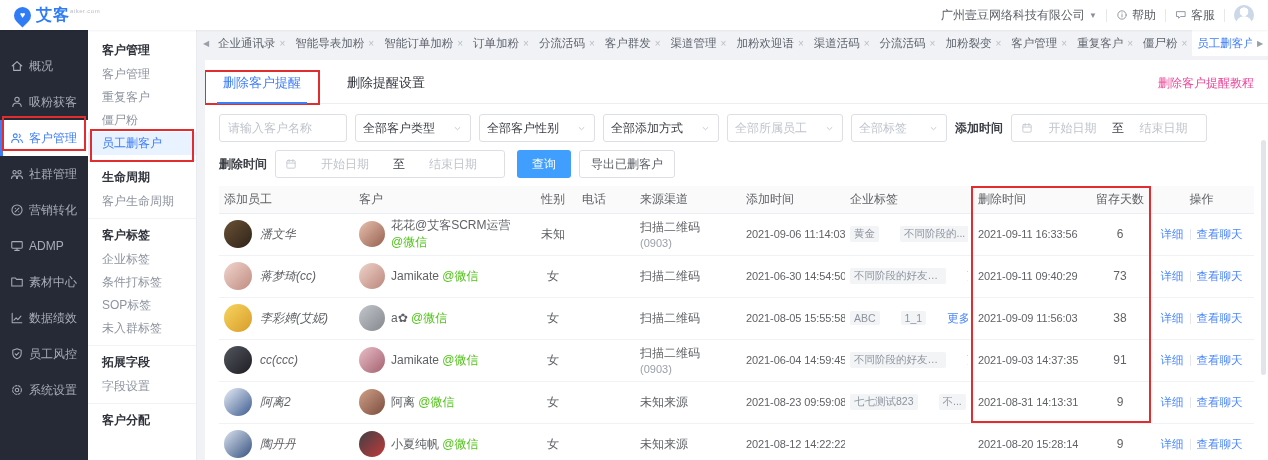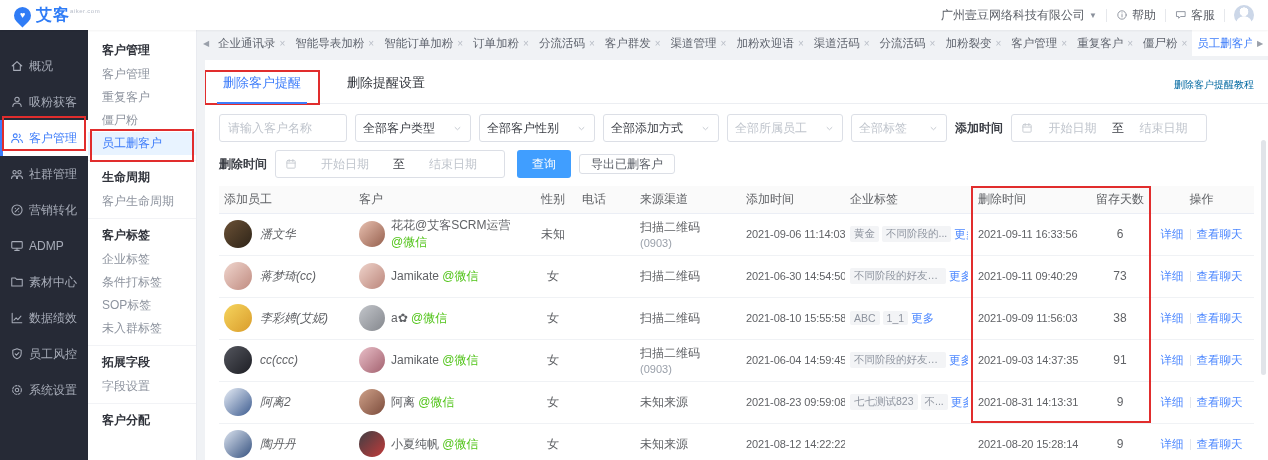--- a/index.html
+++ b/index.html
@@ -48,55 +48,55 @@
   .wtab .x { color:#b9bec7; font-size:10px; cursor:pointer; }
   .wtab.active { background:#fff; color:#3e7dfa; }
   .strip-right { position:absolute; top:0; right:0; width:16px; height:26px; background:#fff; color:#9aa0aa; font-size:8px; display:flex; align-items:center; justify-content:center; cursor:pointer; z-index:3; }
 
   .card { position:absolute; top:30px; left:8px; right:0; bottom:0; background:#fff; overflow:hidden; }
   .card-head { position:relative; display:flex; align-items:flex-end; padding:0 14px; height:44px; border-bottom:1px solid #eceef2; }
   .ptab { position:relative; padding:0 4px 11px; margin-right:38px; font-size:13px; color:#33363d; cursor:pointer; }
   .ptab.active { color:#3e7dfa; }
   .ptab.active::after { content:""; position:absolute; left:-2px; right:-2px; bottom:-1px; height:2px; background:#3e7dfa; }
   .tab-red-frame { position:absolute; left:-15px; right:-15px; top:-4px; bottom:-2px; border:2px solid #e12d2d; pointer-events:none; }
-  .tutorial { margin-left:auto; color:#0369a1; font-size:10px; padding-bottom:11px; cursor:pointer; }
+  .tutorial { margin-left:auto; color:#ec4899; font-size:12px; padding-bottom:11px; cursor:pointer; }
 
   .filters { padding:10px 14px 0; }
   .frow { display:flex; align-items:center; gap:8px; margin-bottom:8px; }
   .inp { width:128px; height:28px; border:1px solid #dcdfe6; border-radius:3px; padding:0 8px; font-size:12px; color:#606266; background:#fff; outline:none; font-family:inherit; }
   .inp::placeholder { color:#bfc4cc; }
   .sel { width:116px; height:28px; border:1px solid #dcdfe6; border-radius:3px; display:flex; align-items:center; justify-content:space-between; padding:0 7px; background:#fff; cursor:pointer; flex:none; }
   .sel.filled { color:#3a3d44;justify-content:space-between; }
   .sel.ph { color:#bfc4cc; }
   .sel.narrow { width:96px; }
   .sel .ic { width:11px; height:11px; color:#b8bdc6; }
   .flabel { color:#3a3d44; font-weight:bold; flex:none; }
   .drange { height:28px; border:1px solid #dcdfe6; border-radius:3px; display:flex; align-items:center; gap:6px; padding:0 9px; background:#fff; color:#bfc4cc; cursor:pointer; }
   .drange .ic { width:12px; height:12px; color:#c4c8cf; flex:none; }
   .drange .dtxt { flex:1; text-align:center; }
   .drange .to { color:#3a3d44; flex:none; }
   .dr1 { width:196px; } .dr2 { width:230px; }
   .btn-primary { height:28px; padding:0 15px; background:#409eff; color:#fff; border:none; border-radius:3px; font-size:12px; display:flex; align-items:center; cursor:pointer; margin-left:4px; font-family:inherit; }
-  .btn-plain { height:20px; padding:0 11px; border:1px solid #dcdfe6; background:#fff; color:#5a5e66; border-radius:3px; font-size:12px; display:flex; align-items:center; cursor:pointer; font-family:inherit; }
+  .btn-plain { height:28px; padding:0 11px; border:1px solid #dcdfe6; background:#fff; color:#5a5e66; border-radius:3px; font-size:12px; display:flex; align-items:center; cursor:pointer; font-family:inherit; }
 
   
   .table-wrap { position:relative; margin:4px 14px 0; }
   table { width:1035px; table-layout:fixed; border-collapse:collapse; font-size:12px; color:#606266; }
   thead th { height:27px; background:#fafafa; font-weight:normal; color:#606266; text-align:left; padding:0 5px; border-bottom:1px solid #ebeef5; overflow:hidden; white-space:nowrap; }
   th.ct, td.ct { text-align:center; }
   tbody td { height:42px; border-bottom:1px solid #f0f2f5; padding:0 5px; vertical-align:middle; overflow:hidden; }
   .emp { display:flex; align-items:center; gap:8px;font-style:italic; }
   .emp .nm { white-space:nowrap; overflow:hidden; }
   .av { width:28px; height:28px; border-radius:50%; flex:none; }
   .cust { display:flex; align-items:center; gap:6px; line-height:1.4; }
   .cust .av { width:26px; height:26px; }
   .wx { color:#52c41a; }
   .src-sub { color:#9aa0aa; font-size:11px; margin-top:1px; }
   .t-time { font-size:11px; letter-spacing:-.1px; white-space:nowrap; }
-  .chips { display:flex; align-items:center; gap:3px; overflow:hidden; white-space:nowrap; }
+  .chips { display:flex; align-items:center; gap:21px; overflow:hidden; white-space:nowrap; }
   .chip { background:#f3f4f6; color:#8d939e; font-size:10.5px; padding:1px 4px; border-radius:2px; flex:none; max-width:96px; overflow:hidden; text-overflow:ellipsis; }
   .more { color:#4d88ff; flex:none; font-size:11.5px; cursor:pointer; }
   .acts { display:flex; align-items:center; justify-content:center; gap:6px; color:#4d88ff; font-size:11.5px; white-space:nowrap; }
   .acts .lnk { cursor:pointer; }
   .acts .sep { width:1px; height:11px; background:#e3e6eb; }
 
   
   .redbox { position:absolute; border:2px solid #e12d2d; pointer-events:none; z-index:5; }
   .rb-side { left:2px; top:86px; width:84px; height:35px; }
   .rb-sub { left:2px; top:99px; width:104px; height:33px; }
@@ -518,21 +518,21 @@
                 <div class="cust">
                   <div class="av" style="background: linear-gradient(135deg, rgb(195, 198, 203), rgb(132, 135, 141));"></div>
                   <div><span>a✿ </span><span class="wx">@微信</span></div>
                 </div>
               </td>
               <td class="ct">女</td>
               <td></td>
               <td>
                 <div>扫描二维码</div>
               </td>
-              <td><span class="t-time">2021-08-10 15:55:58</span></td>
+              <td><span class="t-time">2021-08-05 15:55:58</span></td>
               <td>
                 <div class="chips">
                   <span class="chip">ABC</span>
                   <span class="chip">1_1</span>
                   <span class="more">更多</span>
                 </div>
               </td>
               <td><span class="t-time">2021-09-09 11:56:03</span></td>
               <td class="ct">38</td>
               <td>

